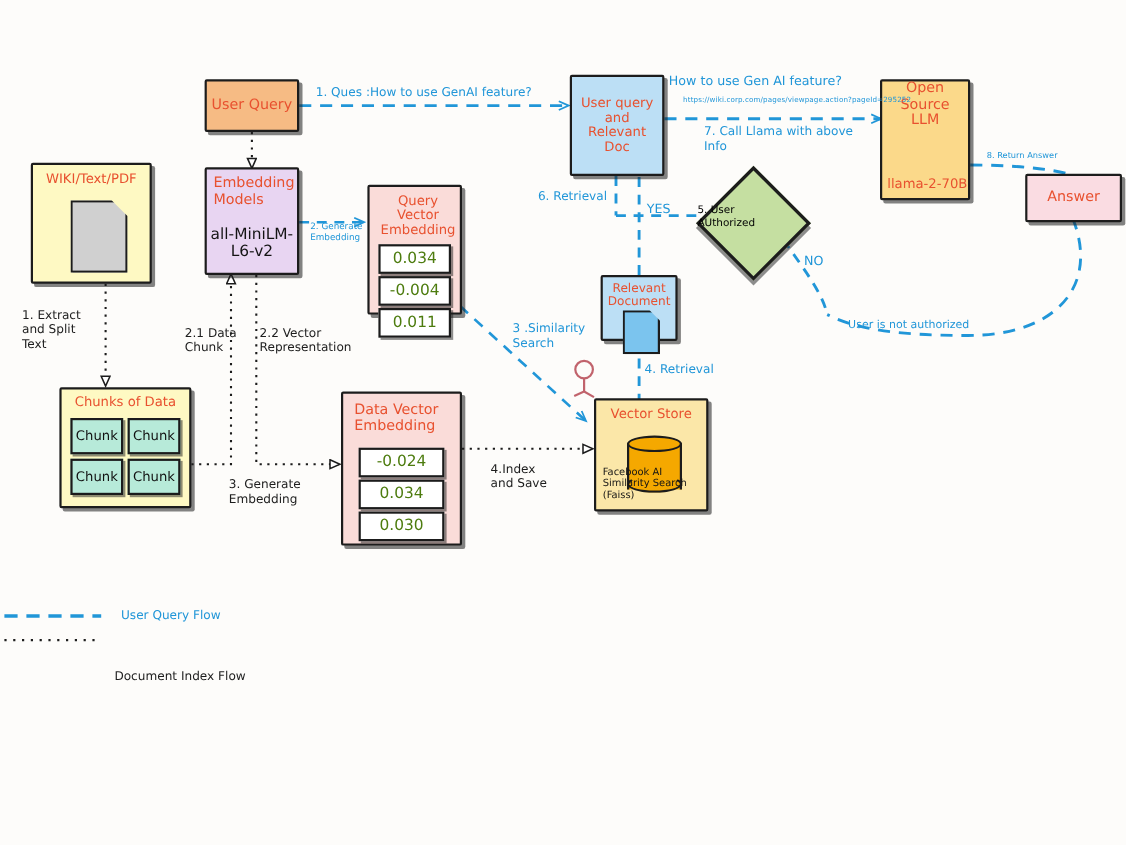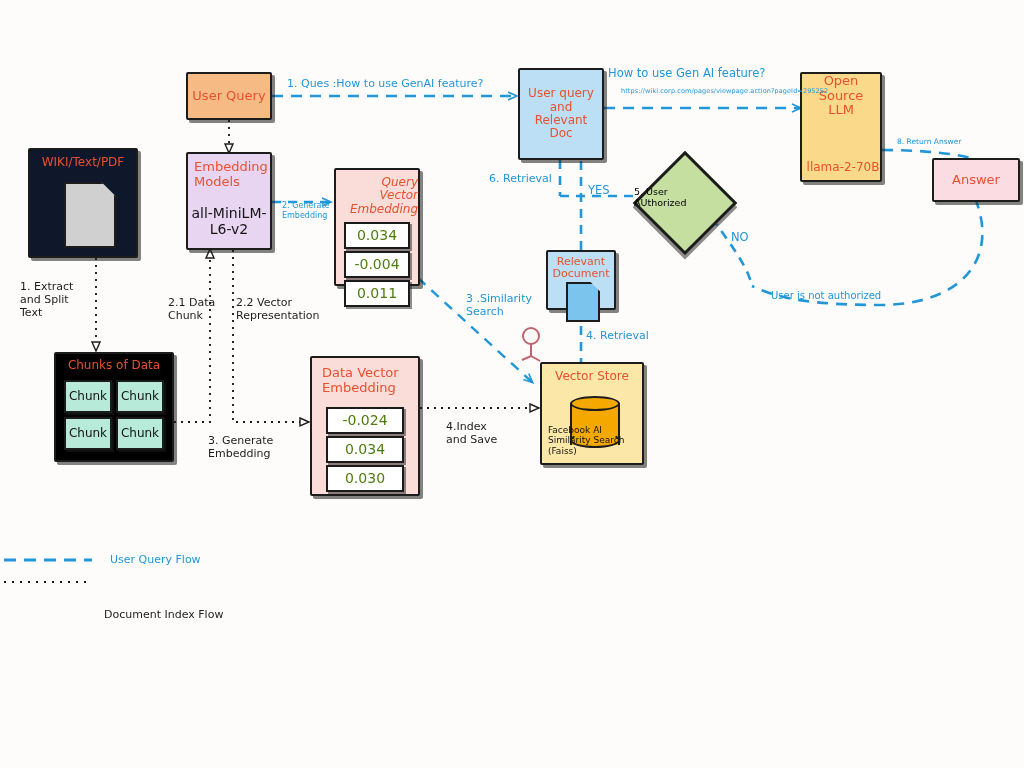--- a/index.html
+++ b/index.html
@@ -146,49 +146,49 @@
       <path d="M531,344 L531,356"></path>
       <path d="M522,360 L531,356 L540,361"></path>
     </g>
   </svg>
 
   <div class="node" style="left:186px; top:72px; width:86px; height:48px; background:#f6bb84;
               display:flex; align-items:center; justify-content:center;">
     <div class="title">User Query</div>
   </div>
 
-  <div class="node" style="left:28px; top:148px; width:110px; height:110px; background:#0f172a;
+  <div class="node" style="left:28px; top:148px; width:110px; height:110px; background:#fef9c3;
               padding-top:6px;">
     <div class="title" style="font-size:12px;">WIKI/Text/PDF</div>
     <div style="position:absolute; left:34px; top:32px; width:48px; height:62px;
                 background:#d0d0d0; border:2.4px solid #1c1c1c;
                 box-shadow:2px 2px 0 rgba(30,30,30,0.5);
                 clip-path: polygon(0 0, 72% 0, 100% 22%, 100% 100%, 0 100%);"></div>
   </div>
 
   <div class="node" style="left:186px; top:152px; width:86px; height:98px; background:#e8d5f2;
               padding-top:6px;">
     <div class="title" style="text-align:left; padding-left:6px; white-space:pre-line;">Embedding
 Models</div>
     <div class="sub" style="margin-top:16px; white-space:pre-line;">all-MiniLM-
 L6-v2</div>
   </div>
 
   <div class="node" style="left:334px; top:168px; width:86px; height:118px; background:#fadcd9;
               padding-top:6px;">
-    <div class="title" style="text-align:right; padding-left:6px; white-space:pre-line; font-size:12px;font-style:italic;">Query Vector
+    <div class="title" style="text-align:center; padding-left:6px; white-space:pre-line; font-size:12px;">Query Vector
 Embedding</div>
     <div style="margin-top:6px; padding:0 8px;">
       <div class="vcell">0.034</div>
       <div class="vcell" style="margin-top:2px;">-0.004</div>
       <div class="vcell" style="margin-top:2px;">0.011</div>
     </div>
   </div>
 
-  <div class="node" style="left:54px; top:352px; width:120px; height:110px; background:#000000;
+  <div class="node" style="left:54px; top:352px; width:120px; height:110px; background:#fef9c3;
               padding-top:5px;">
     <div class="title" style="font-size:12px;">Chunks of Data</div>
     <div style="display:grid; grid-template-columns:1fr 1fr; gap:4px;
                 padding:8px 8px 0 8px;">
       <div class="chunkcell">Chunk</div>
       <div class="chunkcell">Chunk</div>
       <div class="chunkcell">Chunk</div>
       <div class="chunkcell">Chunk</div>
     </div>
   </div>
@@ -289,20 +289,22 @@
 Search</div>
 
   <div class="edge-label" style="left:586px; top:329px;">4. Retrieval</div>
 
   <div class="edge-label" style="left:489px; top:172px;">6. Retrieval</div>
 
   <div class="edge-label" style="left:608px; top:67px; font-size:11.5px;">How to use Gen AI feature?</div>
 
   <div class="edge-label tiny" style="left:621px; top:88px;">https://wiki.corp.com/pages/viewpage.action?pageId=295252</div>
 
+  <div class="edge-label" style="left:640px; top:113px;">7. Call Llama with above
+Info</div>
 
   <div class="edge-label" style="left:897px; top:137px; font-size:7.5px;">8. Return Answer</div>
 
   <div class="edge-label" style="left:588px; top:184px; font-size:11.5px;">YES</div>
 
   <div class="edge-label" style="left:731px; top:231px; font-size:11.5px;">NO</div>
 
   <div class="edge-label" style="left:771px; top:290px; font-size:10px;">User is not authorized</div>
 
   <div class="legend-text" style="left:110px; top:553px; color:#2196d8;">User Query Flow</div>

